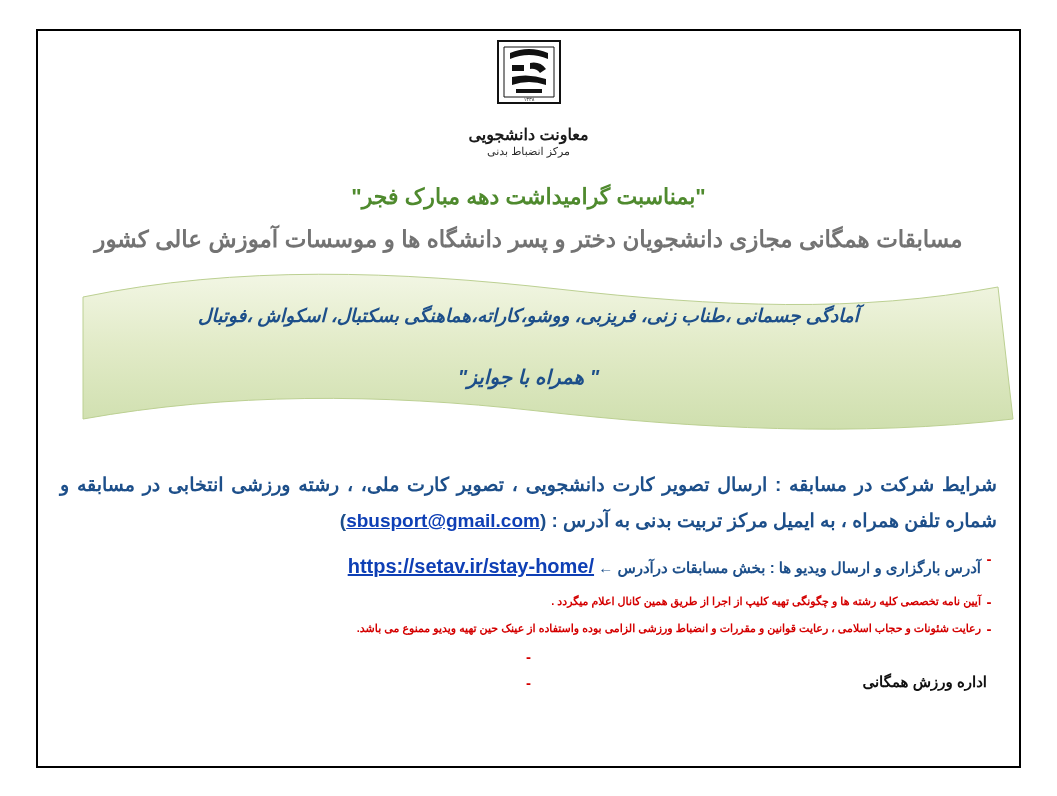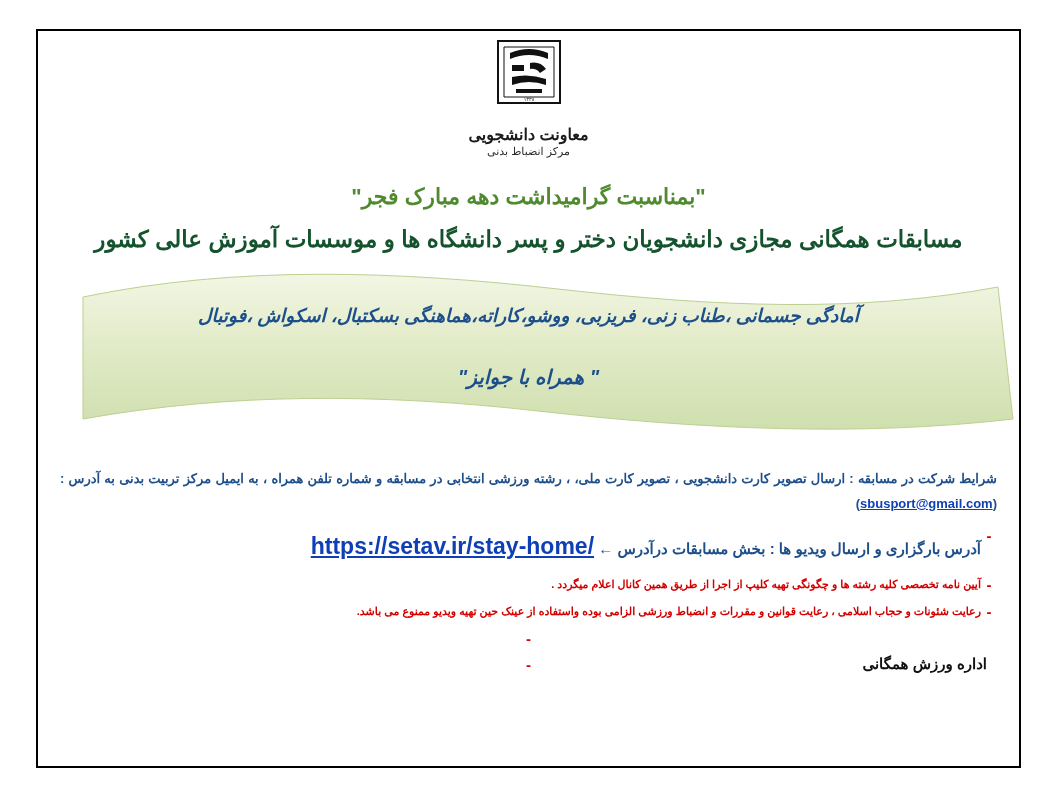--- a/index.html
+++ b/index.html
@@ -54,21 +54,21 @@
     text-align: center;
     font-size: 22px;
     font-weight: bold;
     color: #4f8a2e;
   }
   .heading-red {
     margin-top: 16px;
     text-align: center;
     font-size: 23px;
     font-weight: bold;
-    color: #14532d;
+    color: #737373;
   }
   
   .banner {
     position: relative;
     margin-top: 16px;
     height: 170px;
   }
   .banner svg {
     position: absolute;
     left: 0;
@@ -96,21 +96,21 @@
     font-style: italic;
     color: #1d4f8a;
   }
   
   .body-block {
     margin-top: 12px;
     padding: 0 22px 0 22px;
     color: #1d4f8a;
   }
   .cond-line {
-    font-size: 13px;
+    font-size: 19px;
     font-weight: bold;
     color: #1d4f8a;
     line-height: 1.9;
     text-align: justify;
     text-align-last: right;
     direction: rtl;
     margin-top: 28px;
   }
   .cond-label { color: #1d4f8a; }
   .email-link {
@@ -151,21 +151,21 @@
     text-align: justify;
     text-align-last: right;
   }
   .li-blue {
     color: #1d4f8a;
     font-size: 15px;
   }
   .url-link {
     color: #0e3fb5;
     text-decoration: underline;
-    font-size: 23px;
+    font-size: 20px;
     font-weight: bold;
     direction: ltr;
     unicode-bidi: embed;
   }
   .arrow { color: #1d4f8a; font-weight: bold; }
   .footer-left {
     position: absolute;
     right: 10px;
     top: 0;
     font-size: 15px;

